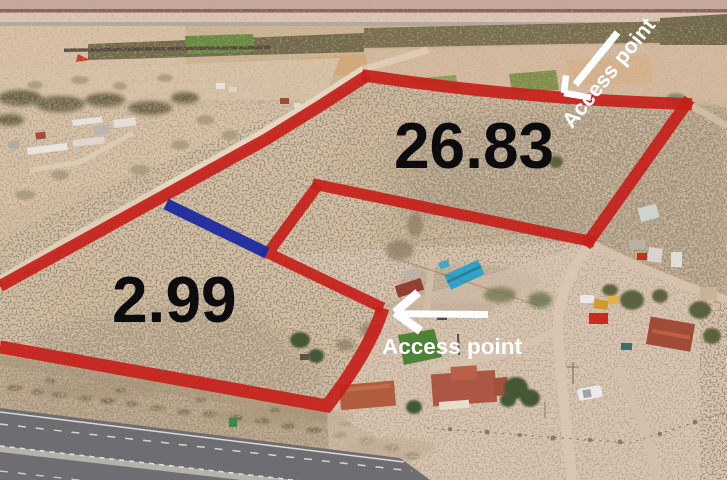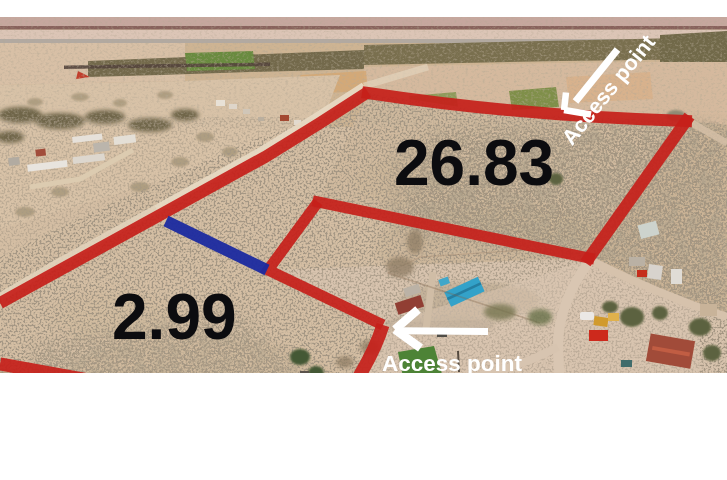--- a/index.html
+++ b/index.html
@@ -1,16 +1,16 @@
 <!DOCTYPE html>
 <html><head>
 <meta charset="utf-8">
 <style>
 html,body{margin:0;padding:0;background:#fff;}
-#wrap{width:727px;height:356px;overflow:hidden;position:relative;font-family:"Liberation Sans",sans-serif;margin-top:17px;}
+#wrap{width:727px;height:480px;overflow:hidden;position:relative;font-family:"Liberation Sans",sans-serif;}
 svg{display:block;}
 </style>
 </head>
 <body>
 <div id="wrap">
 <svg width="727" height="480" viewBox="0 0 727 480">
 <defs>
 <filter id="fgrain">
           <feTurbulence type="fractalNoise" baseFrequency="0.5" numOctaves="2" seed="8"></feTurbulence>
 <feColorMatrix type="matrix" values="0 0 0 0 0.36  0 0 0 0 0.31  0 0 0 0 0.23  0 0 0 7 -3.3"></feColorMatrix>

